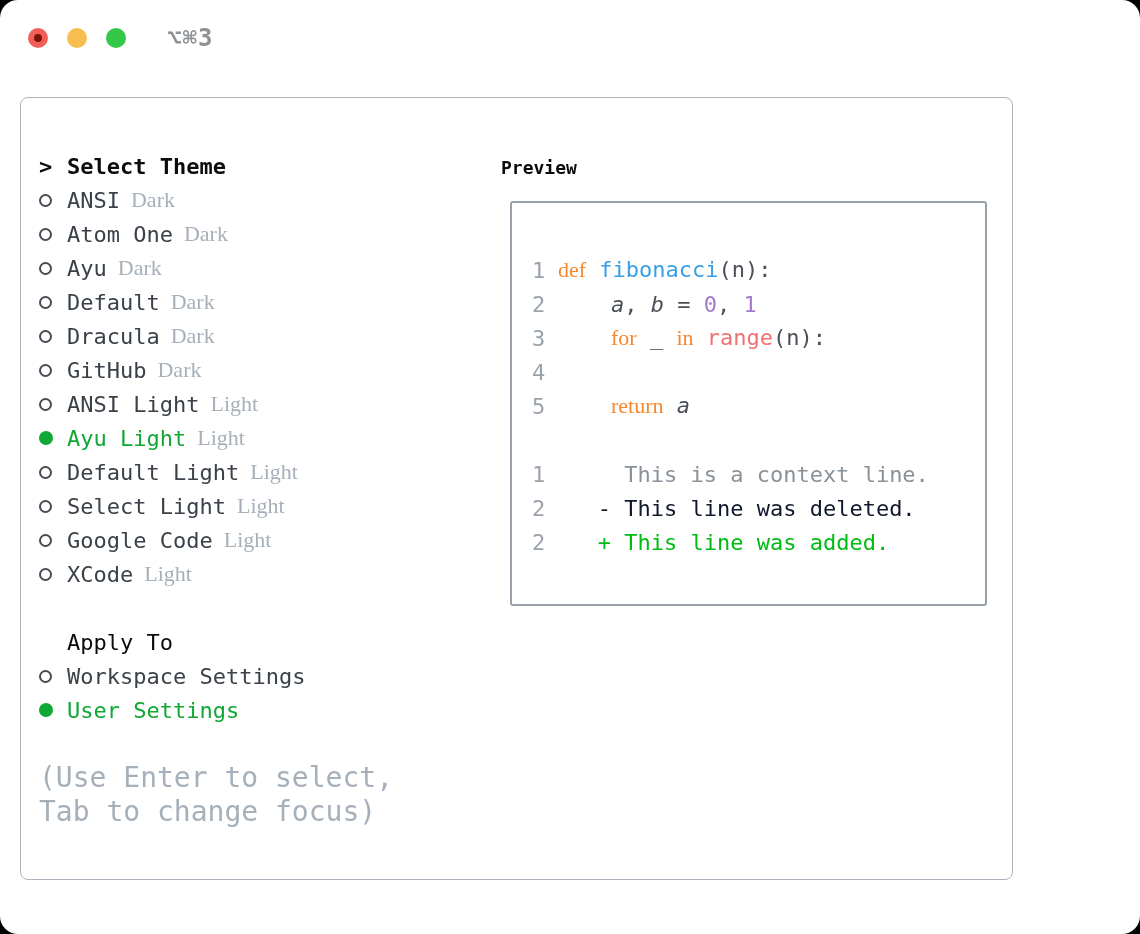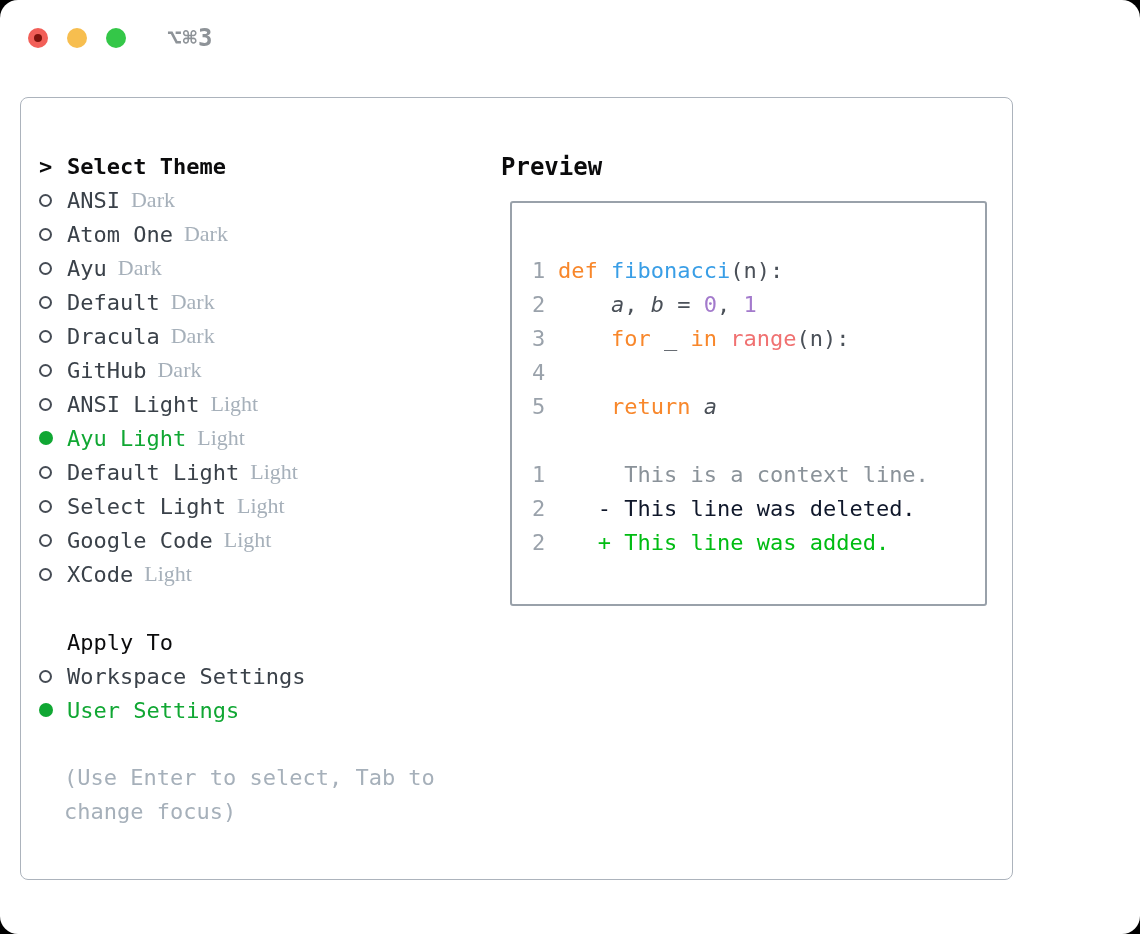--- a/index.html
+++ b/index.html
@@ -46,40 +46,40 @@
   .dot {
     width: 13px; height: 13px; border: 2px solid #464C55; border-radius: 50%;
     display: inline-block;
   }
   .dot.filled { width: 14px; height: 14px; border: none; background: #10A733; }
   .header-label { font-weight: bold; color: #0B0B0C; }
   .tvariant { color: #A6B0BA; margin-left: 1ch; font-family: Liberation Serif, serif; }
   .row.selected .tname, .row.selected .olabel { color: #10A733; }
   .spacer { height: 34px; }
   .help {
-    width: 406px; font-size: 22px; line-height: 34px; color: #A6B0BA; margin-left: 25px;
+    width: 406px; font-size: 28px; line-height: 34px; color: #A6B0BA;
   }
 
   
   .preview-label {
     position: absolute; left: 480px; top: 52px; height: 34px;
     display: flex; align-items: center;
-    font-size: 24px; font-weight: bold; color: #0B0B0C;
+    font-size: 18px; font-weight: bold; color: #0B0B0C;
   }
   .preview-box {
     position: absolute; left: 489px; top: 103px;
     width: 477px; height: 405px;
     border: 2px solid #99A1AA; border-radius: 3px;
     padding: 50px 0 0 20px;
     background: #fff;
   }
   .prow { height: 34px; display: flex; align-items: center; font-size: 22px; }
   .gutter { width: 26px; flex: none; color: #9AA2AB; white-space: pre; }
   .pcontent { white-space: pre; color: #4A5058; }
-  .seg.keyword  { color: #F8872B; }
+  .seg.keyword  { color: #F8872B; font-family: Liberation Serif, serif; }
   .seg.function { color: #399EE6; }
   .seg.number   { color: #A37ACC; }
   .seg.builtin  { color: #F07171; }
   .seg.var      { font-style: italic; }
   .diff.context { color: #8A9299; }
   .diff.deleted { color: #0f172a; }
   .diff.added   { color: #00BC12; }
 </style>
 </head>
 <body>

